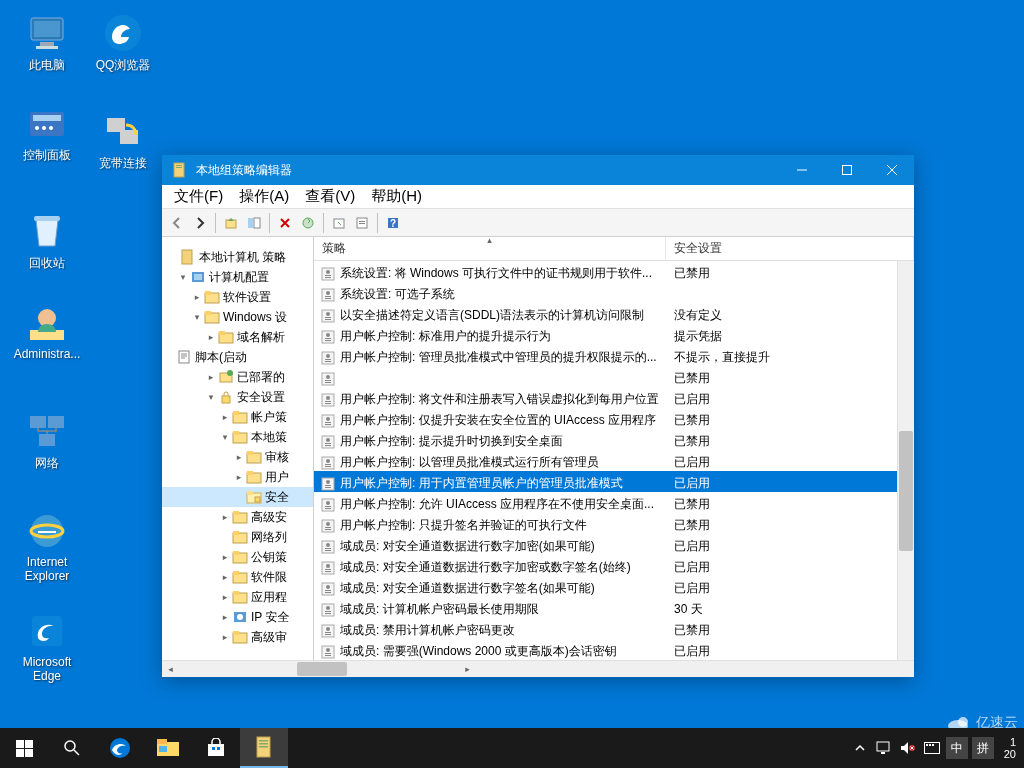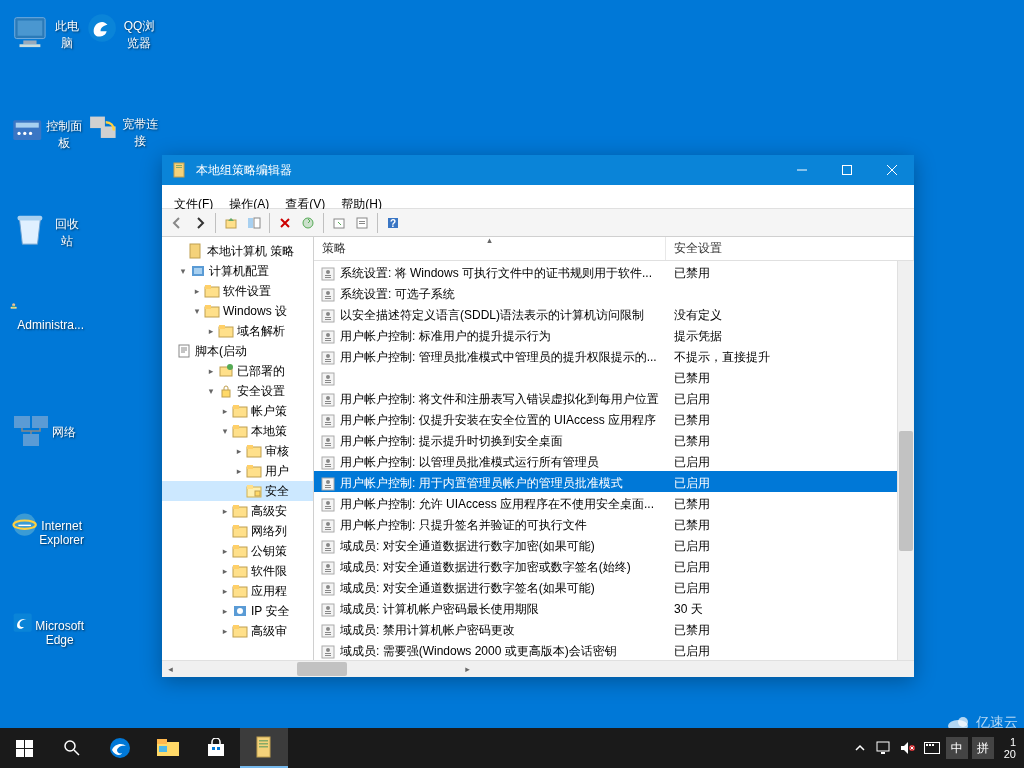--- a/index.html
+++ b/index.html
@@ -1,29 +1,29 @@
 <!DOCTYPE html>
 <html><head>
 <meta charset="utf-8">
 <style>
 * { box-sizing: border-box; margin: 0; padding: 0; font-family: "Microsoft YaHei", "Segoe UI", sans-serif; }
 body { width: 1024px; height: 768px; background: #0078d7; overflow: hidden; position: relative; }
 
 .desktop { position: absolute; inset: 0; }
-.desktop-icon { position: absolute; width: 74px; display: flex; flex-direction: row; align-items: center; color: #fff; font-size: 12px; cursor: pointer; text-align: center; }
+.desktop-icon { position: absolute; width: 74px; display: flex; flex-direction: column; align-items: center; color: #fff; font-size: 12px; cursor: pointer; text-align: center; }
 .desktop-icon .ico { width: 42px; height: 42px; margin-bottom: 3px; }
 .desktop-icon span { text-shadow: 1px 1px 2px rgba(0,0,0,.6); white-space: pre-line; }
 
 .win-window { position: absolute; left: 162px; top: 155px; width: 752px; height: 522px; background: #fff; box-shadow: 0 4px 20px rgba(0,0,0,.3); display: flex; flex-direction: column; }
 .title-bar { height: 30px; background: #0a84d8; display: flex; align-items: center; color: #fff; font-size: 12px; }
 .title-bar .ti { width: 16px; height: 16px; margin: 0 8px 0 10px; }
 .title-bar .title-text { flex: 1; }
 .title-btn { width: 45px; height: 30px; display: flex; align-items: center; justify-content: center; }
 
-.menu-bar { height: 24px; background: #fff; border-bottom: 1px solid #e0e0e0; display: flex; align-items: flex-start; font-size: 12px; padding: 8px 4px; }
+.menu-bar { height: 24px; background: #fff; border-bottom: 1px solid #e0e0e0; display: flex; align-items: center; font-size: 15px; padding: 8px 4px; }
 .menu-item { padding: 3px 8px; cursor: pointer; }
 
 .tool-bar { height: 28px; background: #f5f5f5; border-bottom: 1px solid #d0d0d0; display: flex; align-items: center; padding: 0 4px; gap: 1px; }
 .tool-btn { width: 22px; height: 22px; display: flex; align-items: center; justify-content: center; border: 1px solid transparent; }
 .tool-sep { width: 1px; height: 20px; background: #c0c0c0; margin: 0 3px; }
 
 .body-area { flex: 1; display: flex; overflow: hidden; }
 .tree-pane { width: 152px; background: #fff; border-right: 1px solid #d0d0d0; overflow: hidden; font-size: 12px; padding: 4px 0; }
 .tree-item { display: flex; align-items: center; height: 20px; white-space: nowrap; cursor: pointer; padding-right: 4px; }
 .tree-item.sel { background: #cce8ff; }
@@ -78,21 +78,21 @@
       </div>
       <div class="desktop-icon" style="left: 86px; top: 12px;">
         <div class="ico">
           <svg viewBox="0 0 42 42">
             <circle cx="21" cy="21" r="18" fill="#0a84d8"></circle>
             <path d="M10 25c0-7 5-12 11-12 3 0 6 2 7 4-4 0-9 3-9 8h8c-1 5-6 7-10 7-4 0-7-3-7-7z" fill="#fff"></path>
           </svg>
         </div>
         <span>QQ浏览器</span>
       </div>
-      <div class="desktop-icon" style="left: 10px; top: 112px;">
+      <div class="desktop-icon" style="left: 10px; top: 102px;">
         <div class="ico">
           <svg viewBox="0 0 42 42">
             <rect x="4" y="10" width="34" height="24" rx="2" fill="#3a76c4"></rect>
             <rect x="7" y="13" width="28" height="6" fill="#a8d0f0"></rect>
             <circle cx="11" cy="26" r="2" fill="#fff"></circle>
             <circle cx="18" cy="26" r="2" fill="#fff"></circle>
             <circle cx="25" cy="26" r="2" fill="#fff"></circle>
           </svg>
         </div>
         <span>控制面板</span>
@@ -247,21 +247,21 @@
           <svg width="14" height="14" viewBox="0 0 14 14">
             <rect x="2" y="2" width="10" height="10" fill="#3a76c4"></rect>
             <text x="7" y="11" text-anchor="middle" fill="#fff" font-size="10" font-weight="bold">?</text>
           </svg>
         </div>
     </div>
 
     <div class="body-area">
       <div class="tree-pane">
         <div id="tree">
-            <div class="tree-item" style="padding-left: 12px;">
+            <div class="tree-item" style="padding-left: 4px; margin-top: 6px;">
               <span class="expander"></span>
               <span class="tico">
                 <svg viewBox="0 0 16 16">
                   <rect x="2" y="1" width="10" height="14" fill="#f4d27a" stroke="#c0a050"></rect>
                 </svg>
               </span>
               <span>本地计算机 策略</span>
             </div>
             <div class="tree-item" style="padding-left: 14px;">
               <span class="expander">▾</span>

